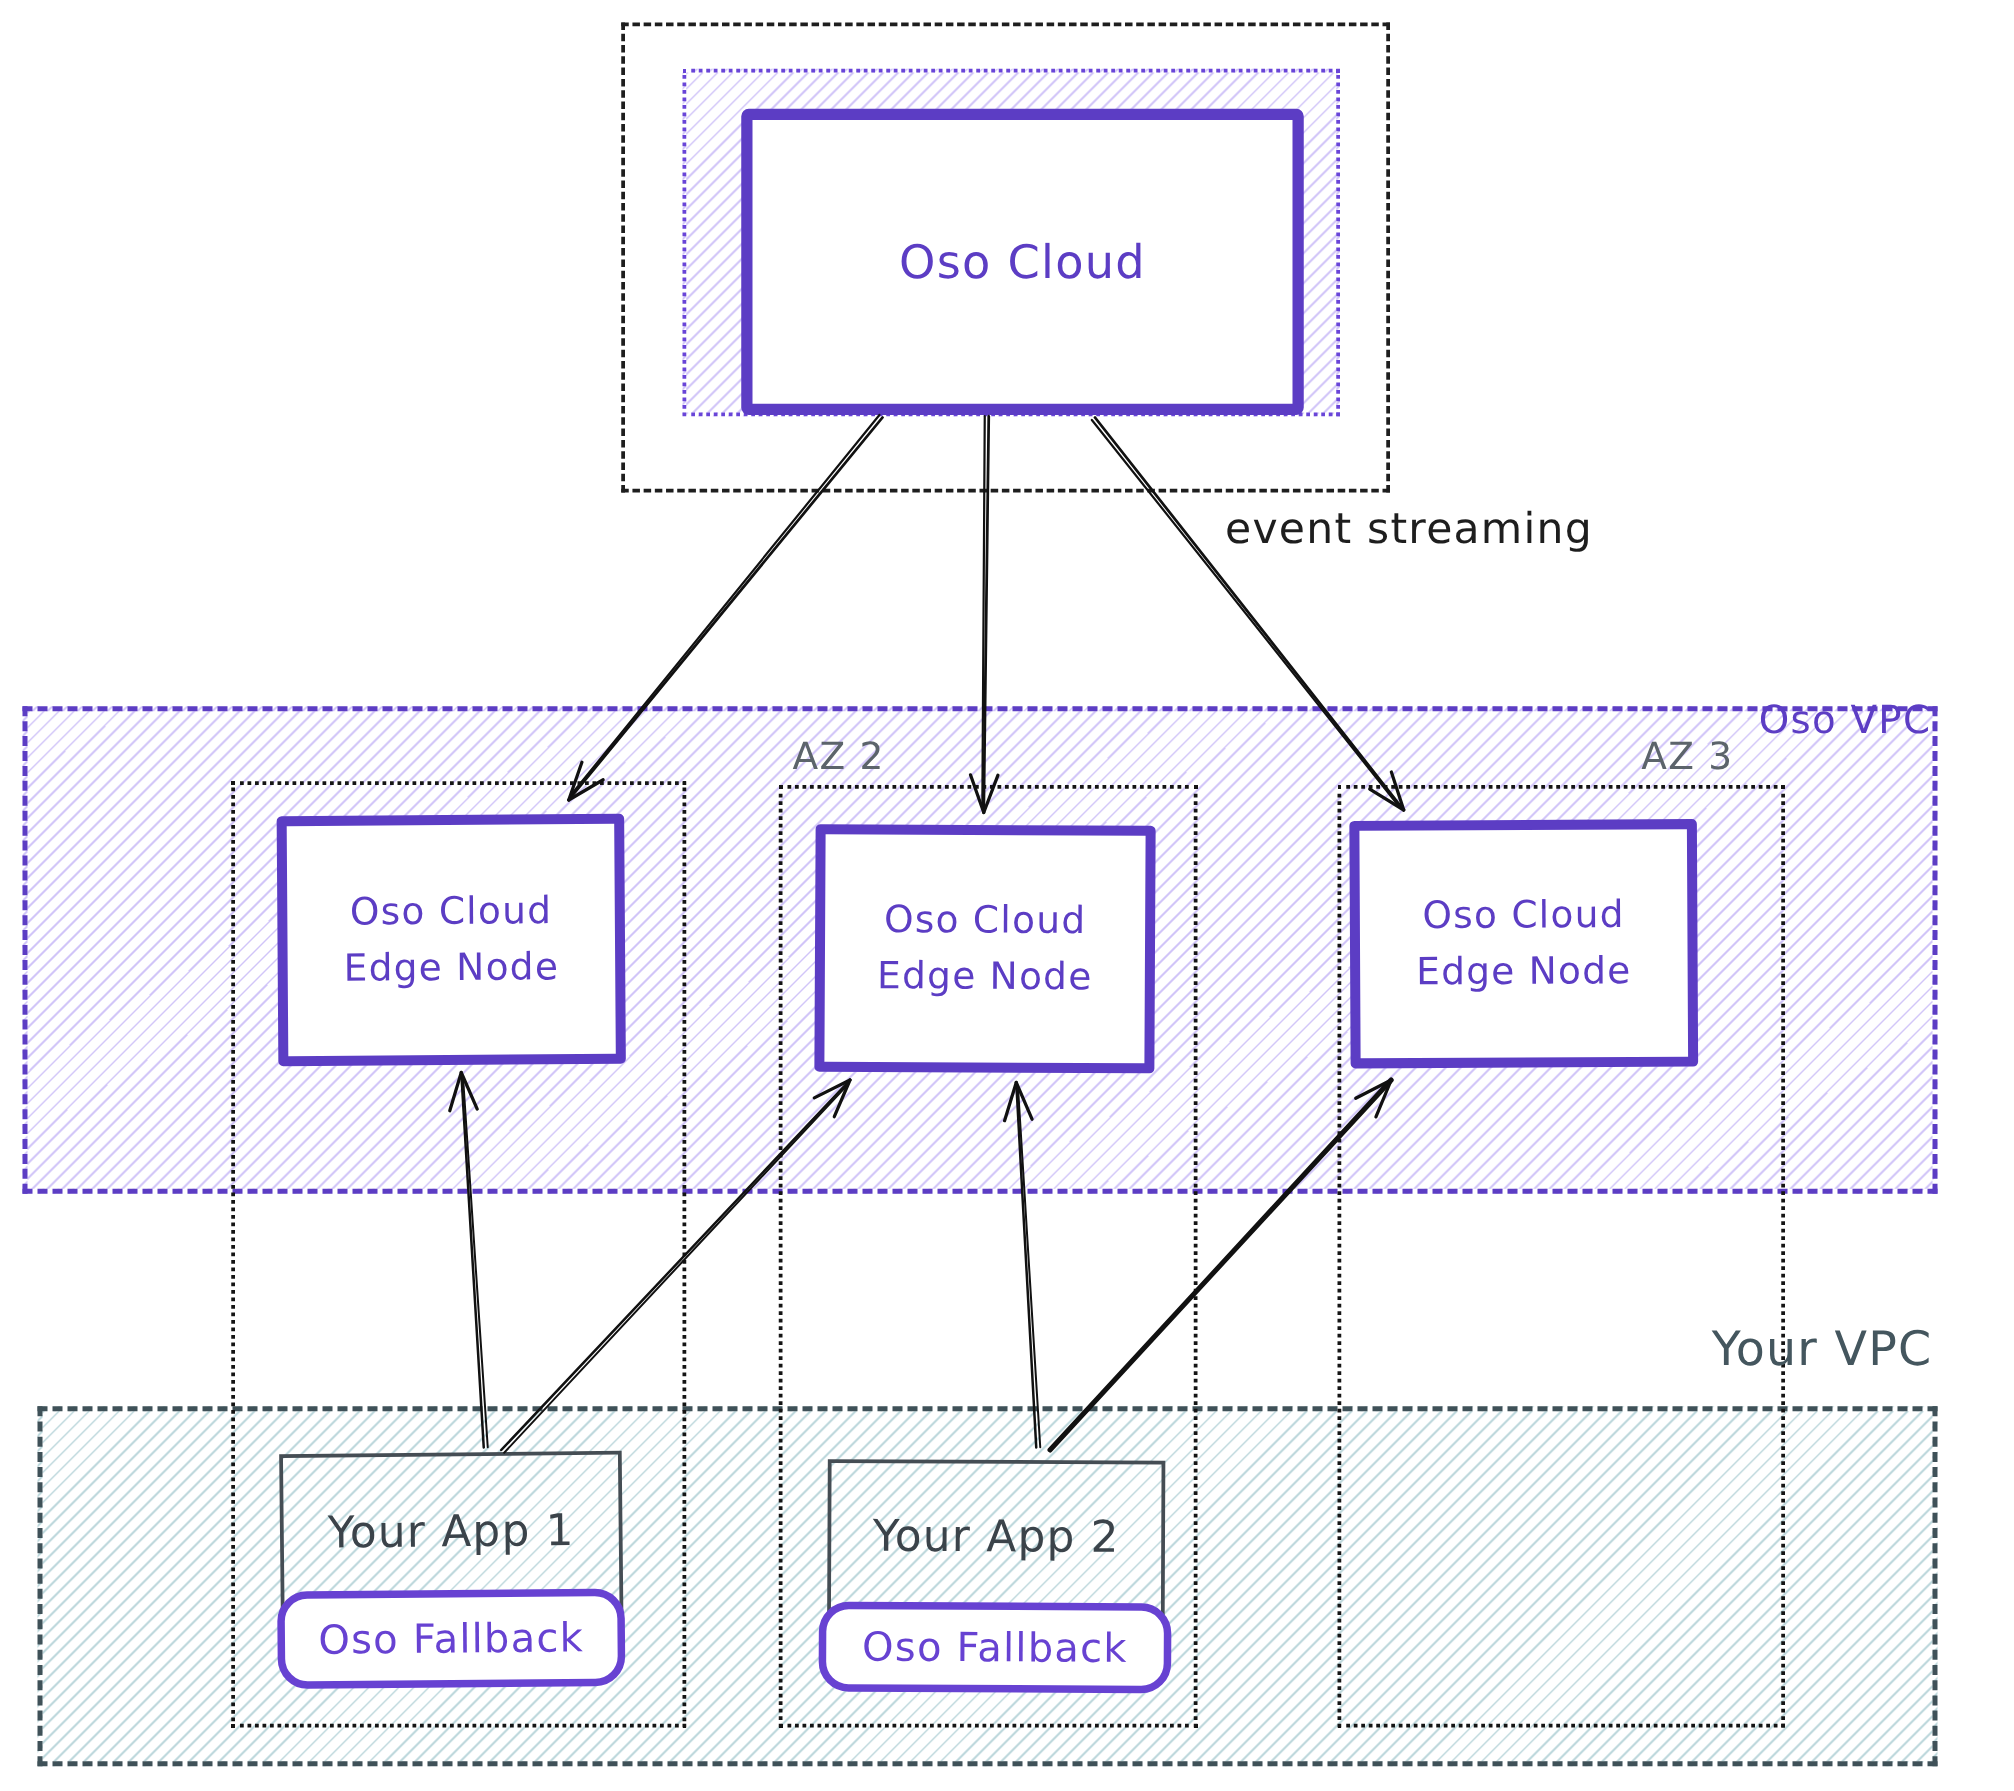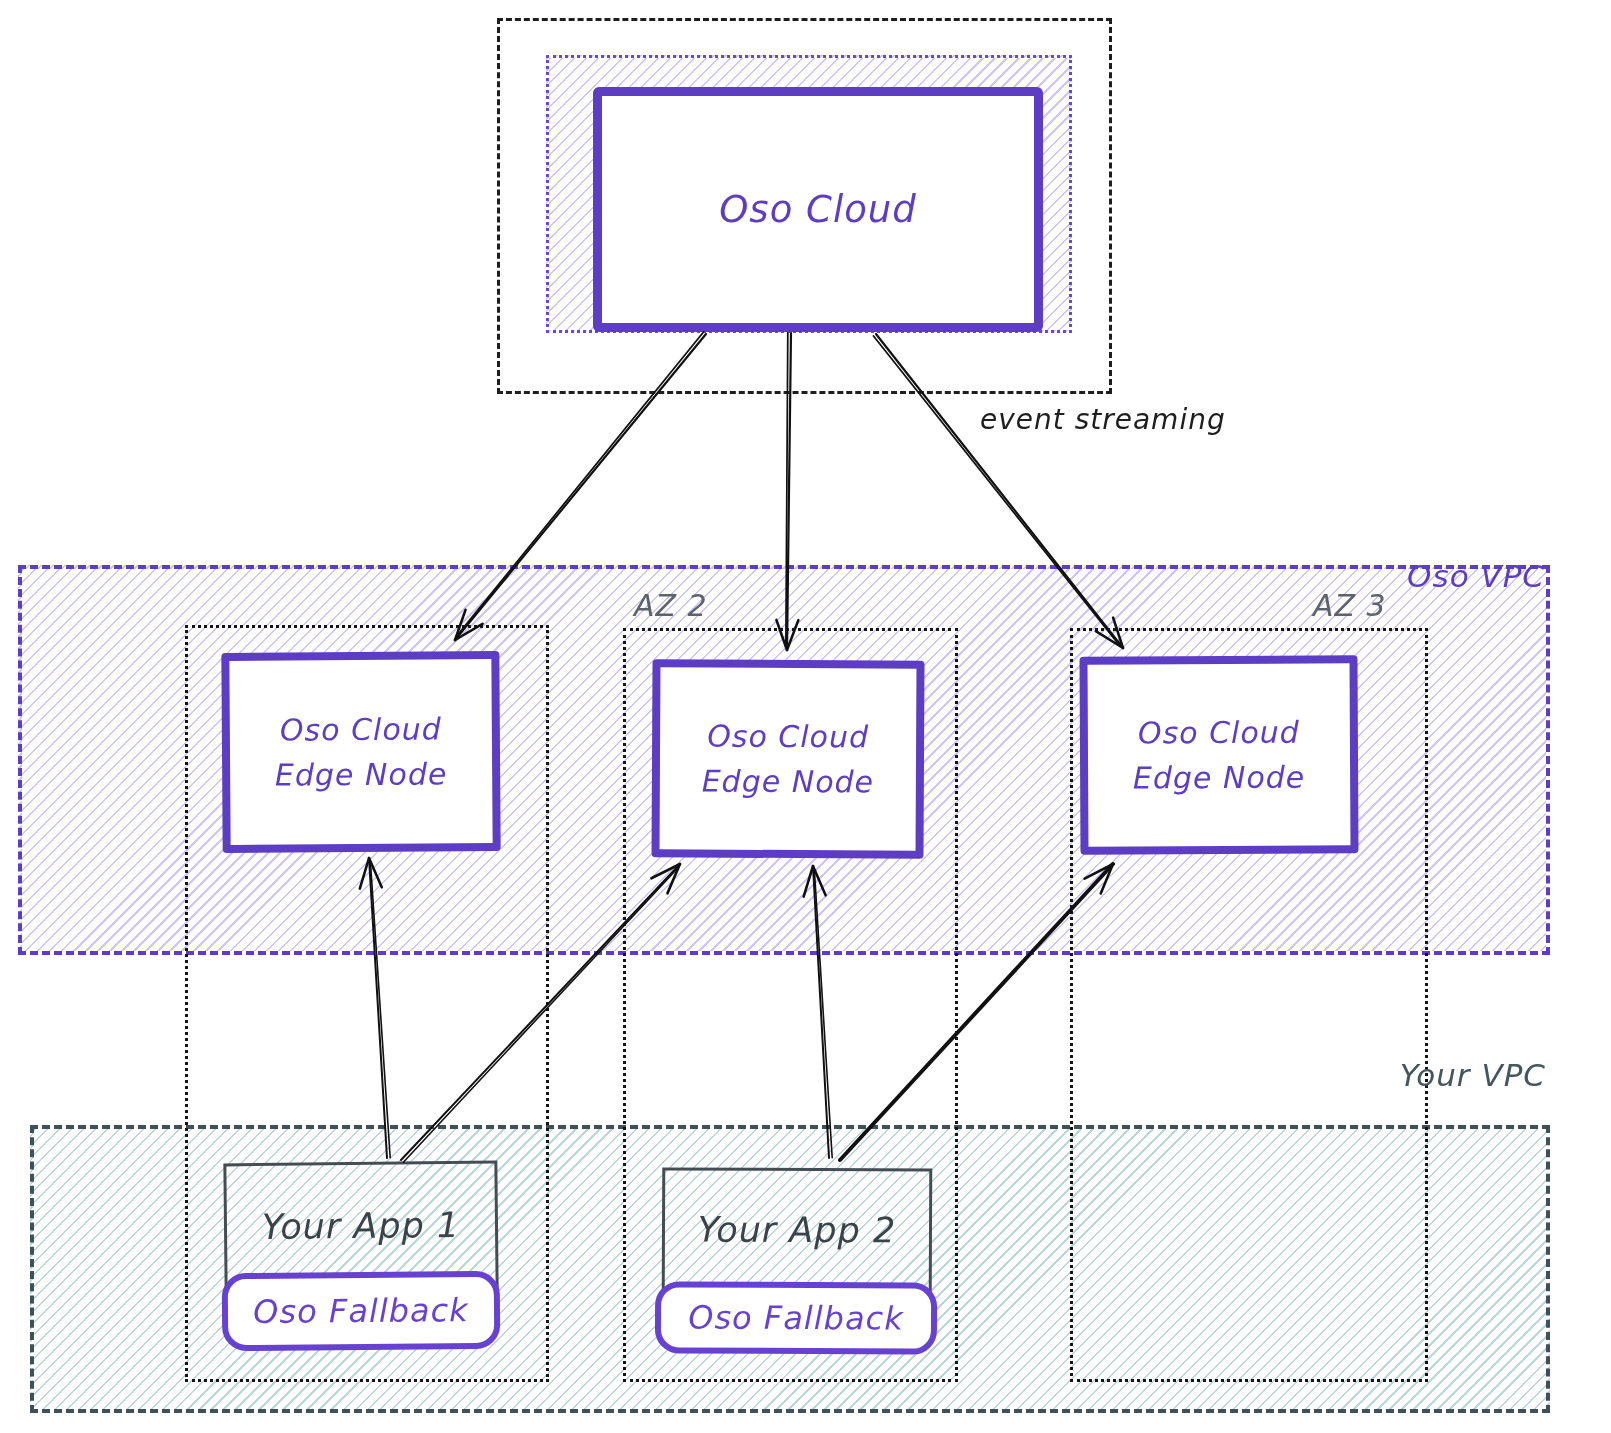--- a/index.html
+++ b/index.html
@@ -1,19 +1,18 @@
 <!DOCTYPE html>
 <html><head>
 <meta charset="utf-8">
 <style>
   html,body{margin:0;padding:0;background:#ffffff;}
   .canvas{
     position:relative;width:1611px;height:1433px;background:#ffffff;overflow:hidden;
     font-family:"DejaVu Sans", sans-serif;
-    font-style:italic;
   }
   
   .hatch-purple{
     background-image:repeating-linear-gradient(135deg,
       rgba(140,110,238,0.40) 0px, rgba(140,110,238,0.40) 1.6px,
       rgba(0,0,0,0) 1.6px, rgba(0,0,0,0) 8.5px);
   }
   .hatch-teal{
     background-image:repeating-linear-gradient(135deg,
       rgba(122,175,184,0.50) 0px, rgba(122,175,184,0.50) 1.6px,
@@ -71,23 +70,23 @@
   .pill{
     position:absolute;background:#ffffff;border:6px solid #6742d2;border-radius:24px;
     box-sizing:border-box;display:flex;align-items:center;justify-content:center;z-index:4;
   }
   .pill .t{color:#6742d2;font-size:32px;letter-spacing:1px;white-space:nowrap;}
   .pill1{left:222px;top:1272px;width:278px;height:78px;transform:rotate(-0.5deg);}
   .pill2{left:655px;top:1282px;width:282px;height:72px;transform:rotate(0.3deg);}
   
   .lbl{position:absolute;white-space:nowrap;z-index:4;letter-spacing:1px;}
   .lbl-regions{left:78px;top:488px;font-size:31px;color:#1e1e1e;}
-  .lbl-event{left:980px;top:403px;font-size:28px;color:#1e1e1e;}
+  .lbl-event{left:980px;top:403px;font-size:34px;color:#1e1e1e;}
   .lbl-osovpc{right:66px;top:514px;font-size:31px;color:#5c3dc4;margin-top:44px;}
-  .lbl-yourvpc{right:65px;top:1057px;font-size:31px;color:#44565e;text-align:center;}
+  .lbl-yourvpc{right:65px;top:1057px;font-size:38px;color:#44565e;text-align:center;}
   .lbl-az{font-size:30px;color:#5c646b;}
   .lbl-az1{left:178px;top:586px;}
   .lbl-az2{left:634px;top:588px;}
   .lbl-az3{left:1313px;top:588px;}
   
   #arrows{position:absolute;left:0;top:0;width:1611px;height:1433px;z-index:5;pointer-events:none;}
 </style>
 </head>
 <body>
 

